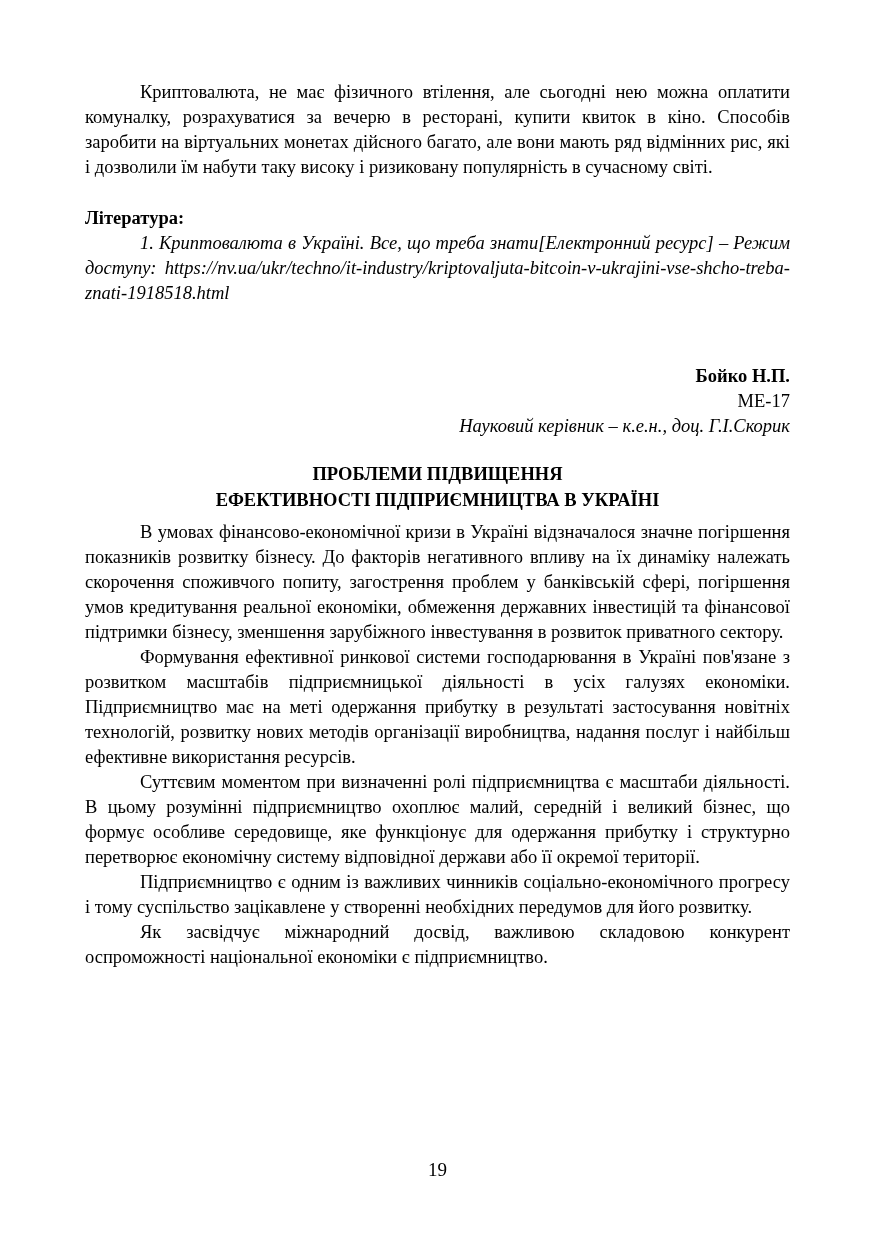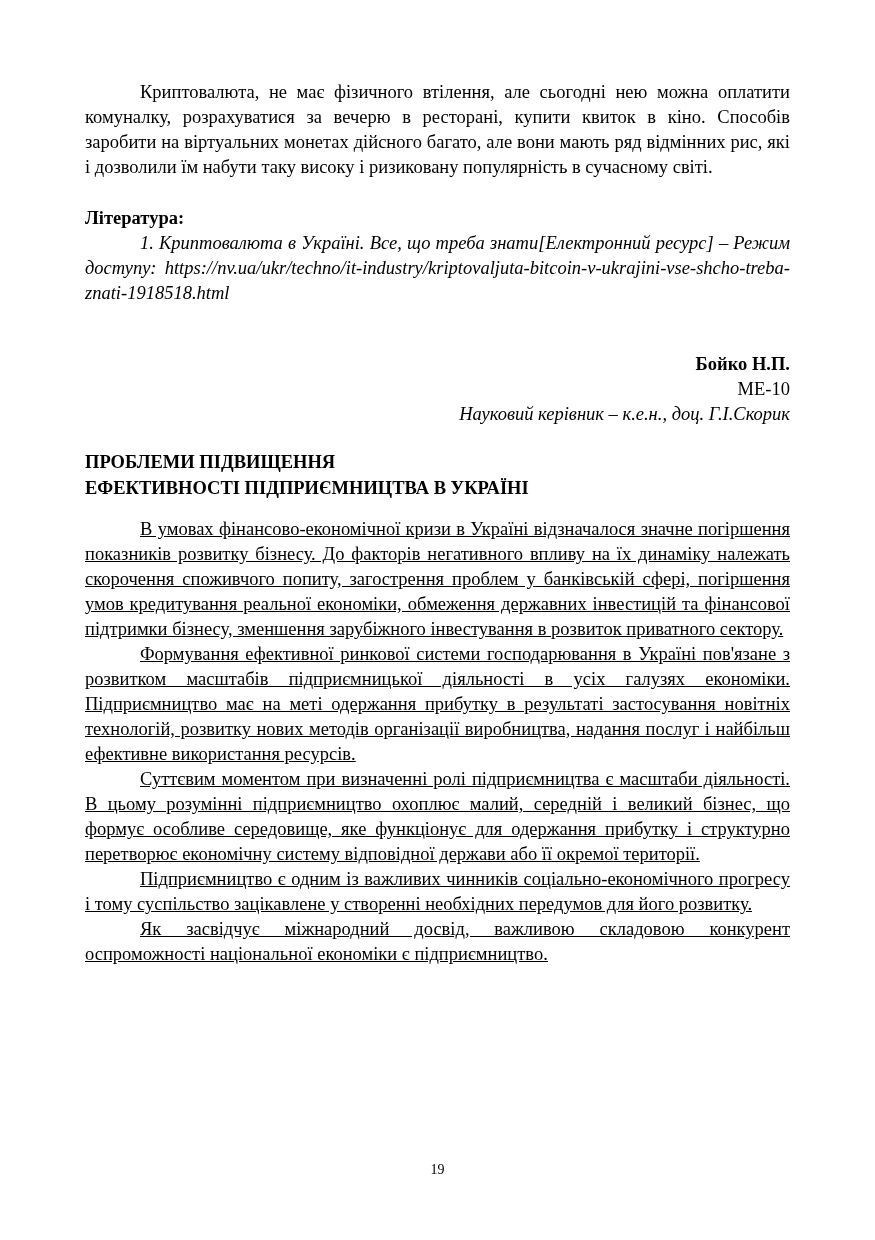--- a/index.html
+++ b/index.html
@@ -31,61 +31,61 @@
       margin-top: 26px;
     }
     .lit-item {
       font-style: italic;
       text-align: justify;
       text-indent: 55px;
       word-break: break-word;
     }
     .author-block {
       text-align: right;
-      margin-top: 46px;
+      margin-top: 58px;
     }
     .author-name {
       font-weight: bold;
     }
     .author-advisor {
       font-style: italic;
     }
     .article-title {
+      text-align: center;
       font-weight: bold;
       font-size: 18.5px;
       line-height: 26px;
       margin-top: 22px;
     }
     .article-body {
-      margin-top: 16px;
-      text-decoration: underline;
+      margin-top: 7px;
     }
     .page-number {
       position: absolute;
       bottom: 58px;
       left: 0;
       right: 0;
       text-align: center;
-      font-size: 14px;
+      font-size: 19px;
     }
   </style>
 </head>
 <body>
 
 <div class="page">
 
   <p class="body-par indent">Криптовалюта, не має фізичного втілення, але сьогодні нею можна оплатити комуналку, розрахуватися за вечерю в ресторані, купити квиток в кіно. Способів заробити на віртуальних монетах дійсного багато, але вони мають ряд відмінних рис, які і дозволили їм набути таку високу і ризиковану популярність в сучасному світі.</p>
 
   <p class="lit-heading">Література:</p>
 
   <p class="lit-item">1. Криптовалюта в Україні. Все, що треба знати[Електронний ресурс] – Режим доступу: https://nv.ua/ukr/techno/it-industry/kriptovaljuta-bitcoin-v-ukrajini-vse-shcho-treba-znati-1918518.html</p>
 
   <div class="author-block">
     <p class="author-name">Бойко Н.П.</p>
-    <p class="author-group">МЕ-10</p>
+    <p class="author-group">МЕ-17</p>
     <p class="author-advisor">Науковий керівник – к.е.н., доц. Г.І.Скорик</p>
   </div>
 
   <h1 class="article-title">
     <span>ПРОБЛЕМИ ПІДВИЩЕННЯ</span><br>
     <span>ЕФЕКТИВНОСТІ ПІДПРИЄМНИЦТВА В УКРАЇНІ</span>
   </h1>
 
   <div class="article-body">
     <p class="body-par indent">В умовах фінансово-економічної кризи в Україні відзначалося значне погіршення показників розвитку бізнесу. До факторів негативного впливу на їх динаміку належать скорочення споживчого попиту, загострення проблем у банківській сфері, погіршення умов кредитування реальної економіки, обмеження державних інвестицій та фінансової підтримки бізнесу, зменшення зарубіжного інвестування в розвиток приватного сектору.</p>

